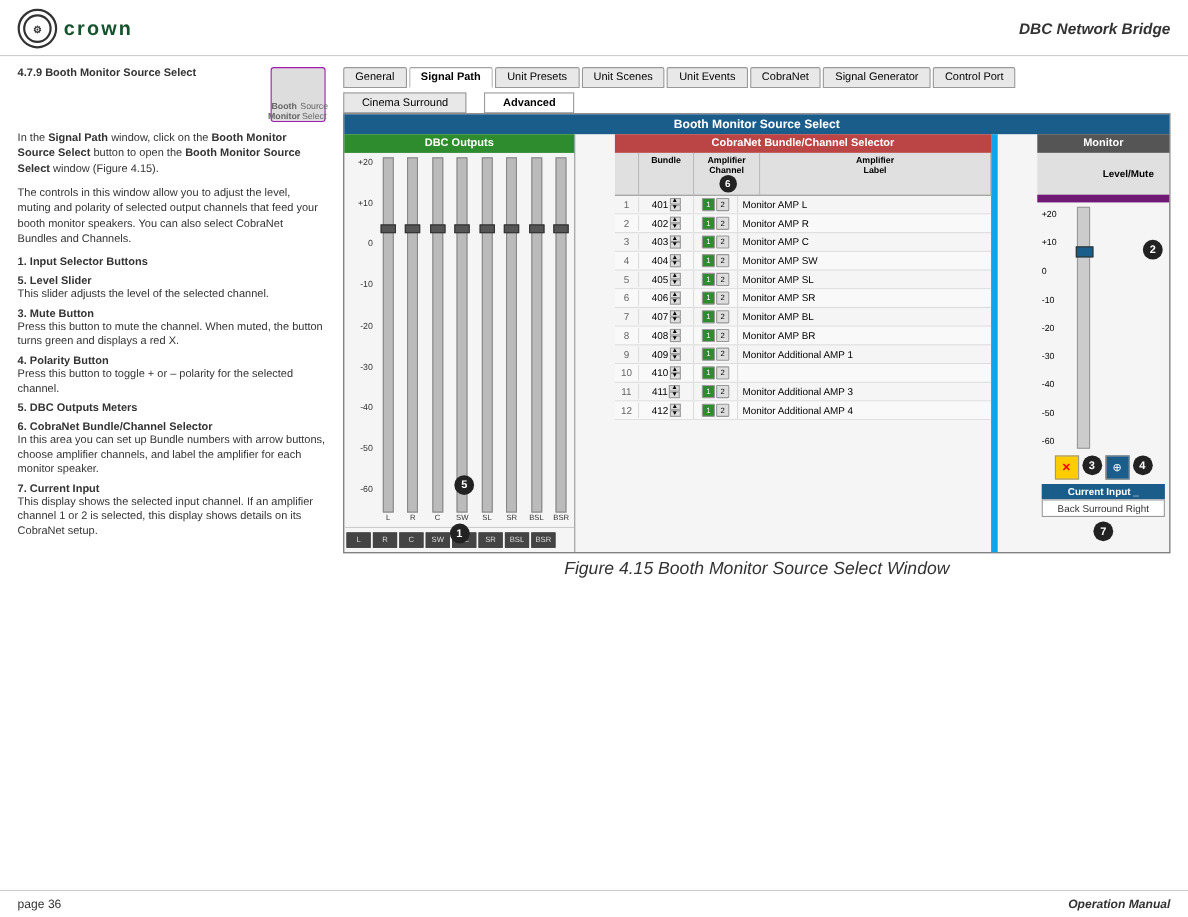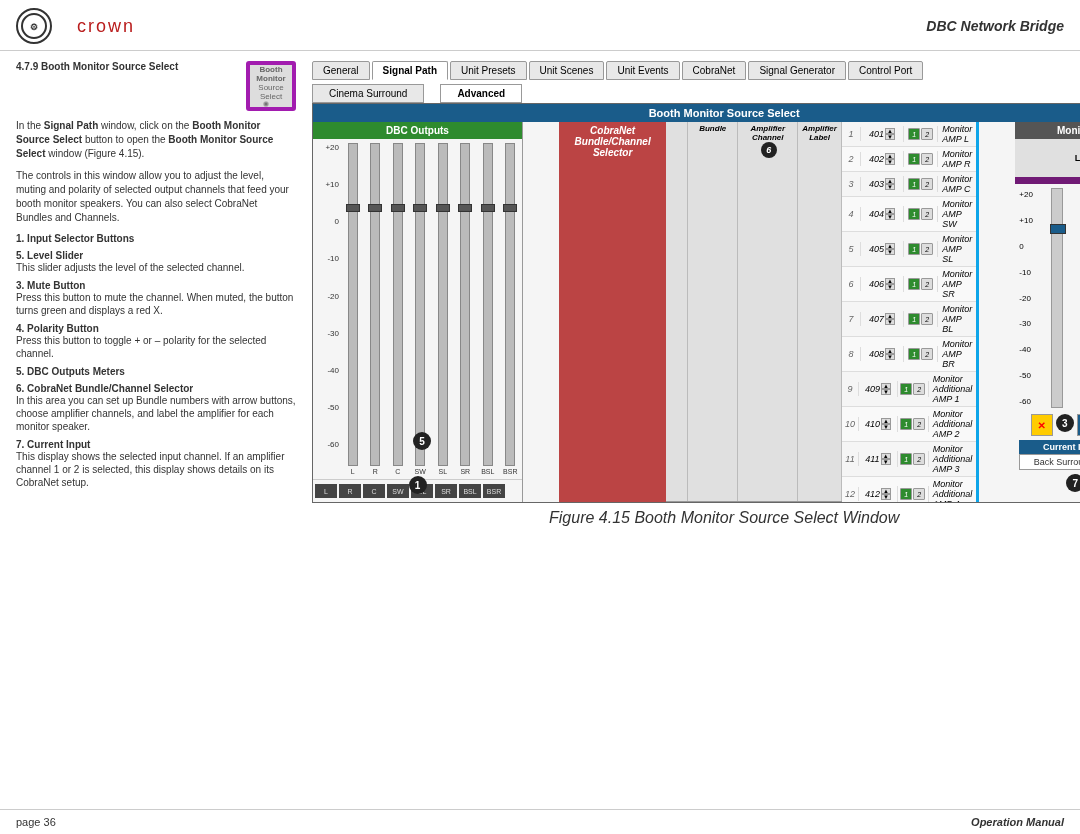--- a/index.html
+++ b/index.html
@@ -32,24 +32,23 @@
       border: 2px solid #333;
       border-radius: 50%;
       display: flex;
       align-items: center;
       justify-content: center;
       font-size: 14px;
       font-weight: bold;
     }
     .logo-text {
       font-size: 18px;
-      font-weight: normal;
-      color: #b91c1c;
+      font-weight: bold;
+      color: #14532d;
       letter-spacing: 2px;
-      margin-left: 19px;
     }
     .header-title {
       font-size: 14px;
       font-weight: bold;
       font-style: italic;
       color: #333;
     }
 
     
     .main-content {
@@ -73,26 +72,26 @@
     }
     .left-top {
       display: flex;
       justify-content: space-between;
       align-items: flex-start;
       margin-bottom: 8px;
     }
     .speaker-icon {
       width: 50px;
       height: 50px;
-      border: 4px solid #a21caf;
+      border: 1px solid #a21caf;
       border-radius: 3px;
       background: #ddd;
       display: flex;
-      flex-direction: column;
-      align-items: flex-start;
+      flex-direction: row;
+      align-items: flex-end;
       justify-content: center;
       font-size: 8px;
       color: #666;
       text-align: center;
     }
     .left-panel p {
       font-size: 10px;
       line-height: 1.4;
       margin-bottom: 8px;
       color: #333;
@@ -189,24 +188,23 @@
       color: #fff;
       text-align: center;
       font-size: 10px;
       font-weight: bold;
       padding: 3px;
     }
 
     
     .cobra-col {
       flex: 1;
-      border-right: 3px solid #0ea5e9;
-      display: flex;
-      flex-direction: row;
-      font-style: italic;
+      border-right: 6px solid #0ea5e9;
+      display: flex;
+      flex-direction: column;
     }
     .cobra-header {
       background: #b44;
       color: #fff;
       text-align: center;
       font-size: 10px;
       font-weight: bold;
       padding: 3px;
     }
     .cobra-sub-header {
@@ -852,21 +850,20 @@
           <div class="spin-down">▼</div>
         </div>
       </div>
     </div>
     <div class="r-ch">
       <div class="ch-toggle">
         <div class="ch-btn-sm active">1</div>
         <div class="ch-btn-sm">2</div>
       </div>
     </div>
-    <div class="r-label">Monitor Additional AMP 2</div>
   </div>
               <div class="cobra-row">
     <div class="r-num">11</div>
     <div class="r-bundle">
       <div class="r-bundle-inner">
         <span class="r-bundle-val">411</span>
         <div class="spin-btn">
           <div class="spin-up">▲</div>
           <div class="spin-down">▼</div>
         </div>

